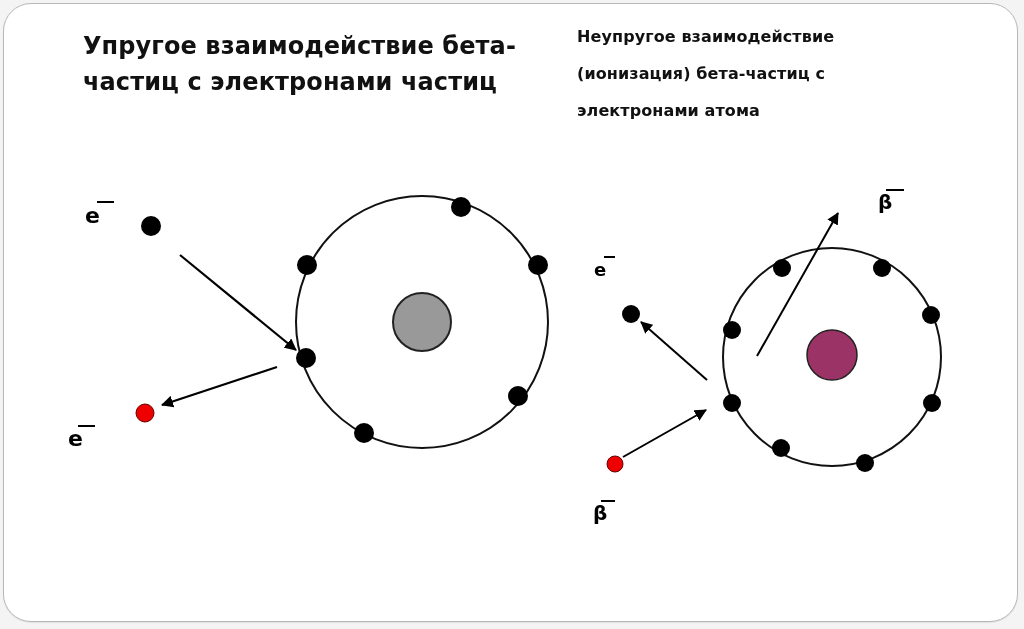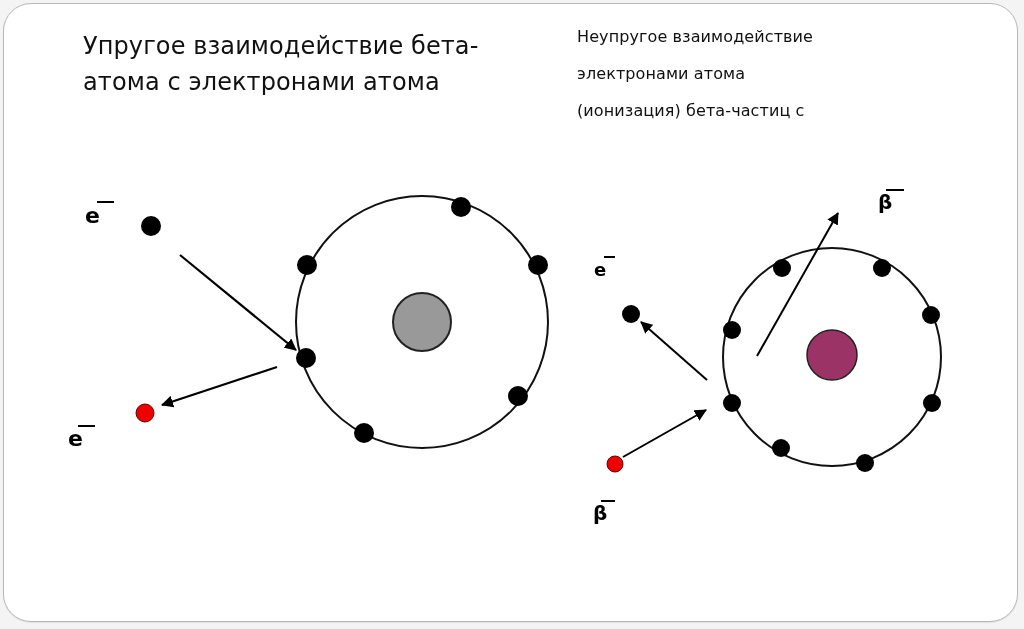--- a/index.html
+++ b/index.html
@@ -7,48 +7,48 @@
       width: 1024px; height: 629px; background: #f4f4f4;
       position: relative; overflow: hidden;
       font-family: "Liberation Sans", "DejaVu Sans", sans-serif;
     }
     .slide {
       position: absolute; left: 3px; top: 3px; width: 1015px; height: 619px;
       background: #ffffff; border: 1px solid #b8b8b8; border-radius: 28px;
       box-sizing: border-box; box-shadow: 0 1px 1px rgba(0,0,0,0.08);
     }
     .title {
-      position: absolute; font-weight: normal; color: #111;
+      position: absolute; font-weight: bold; color: #111;
       font-size: 25px; line-height: 36px; letter-spacing: 0.1px;
       font-family: "DejaVu Sans", "Liberation Sans", sans-serif;
       white-space: nowrap;
     }
     #title-left { left: 83px; top: 28px; font-size: 24px; }
     #title-right { left: 577px; top: 18px; font-size: 16px; line-height: 37px; }
     svg.diagram { position: absolute; left: 0; top: 0; }
     .lbl {
       position: absolute; font-weight: bold; color: #000;
       font-family: "DejaVu Sans", sans-serif; font-size: 22px; line-height: 22px;
     }
     .lbl .bar { position: absolute; height: 2px; background: #000; }
   </style>
 </head>
 <body>
 
 <div class="slide"></div>
 
 <div class="title" id="title-left">
   <div>Упругое взаимодействие бета-</div>
-  <div>атома с электронами атома</div>
+  <div>частиц с электронами частиц</div>
 </div>
 
 <div class="title" id="title-right">
   <div>Неупругое взаимодействие</div>
+  <div>(ионизация) бета-частиц с</div>
   <div>электронами атома</div>
-  <div>(ионизация) бета-частиц с</div>
 </div>
 
 <svg class="diagram" width="1024" height="629" viewBox="0 0 1024 629">
   <defs>
     <marker id="ah" viewBox="0 0 12 12" refX="11" refY="6" markerWidth="12" markerHeight="12" markerUnits="userSpaceOnUse" orient="auto">
       <path d="M0,0 L12,6 L0,12 z" fill="#000"></path>
     </marker>
   </defs>
 
   <g>

